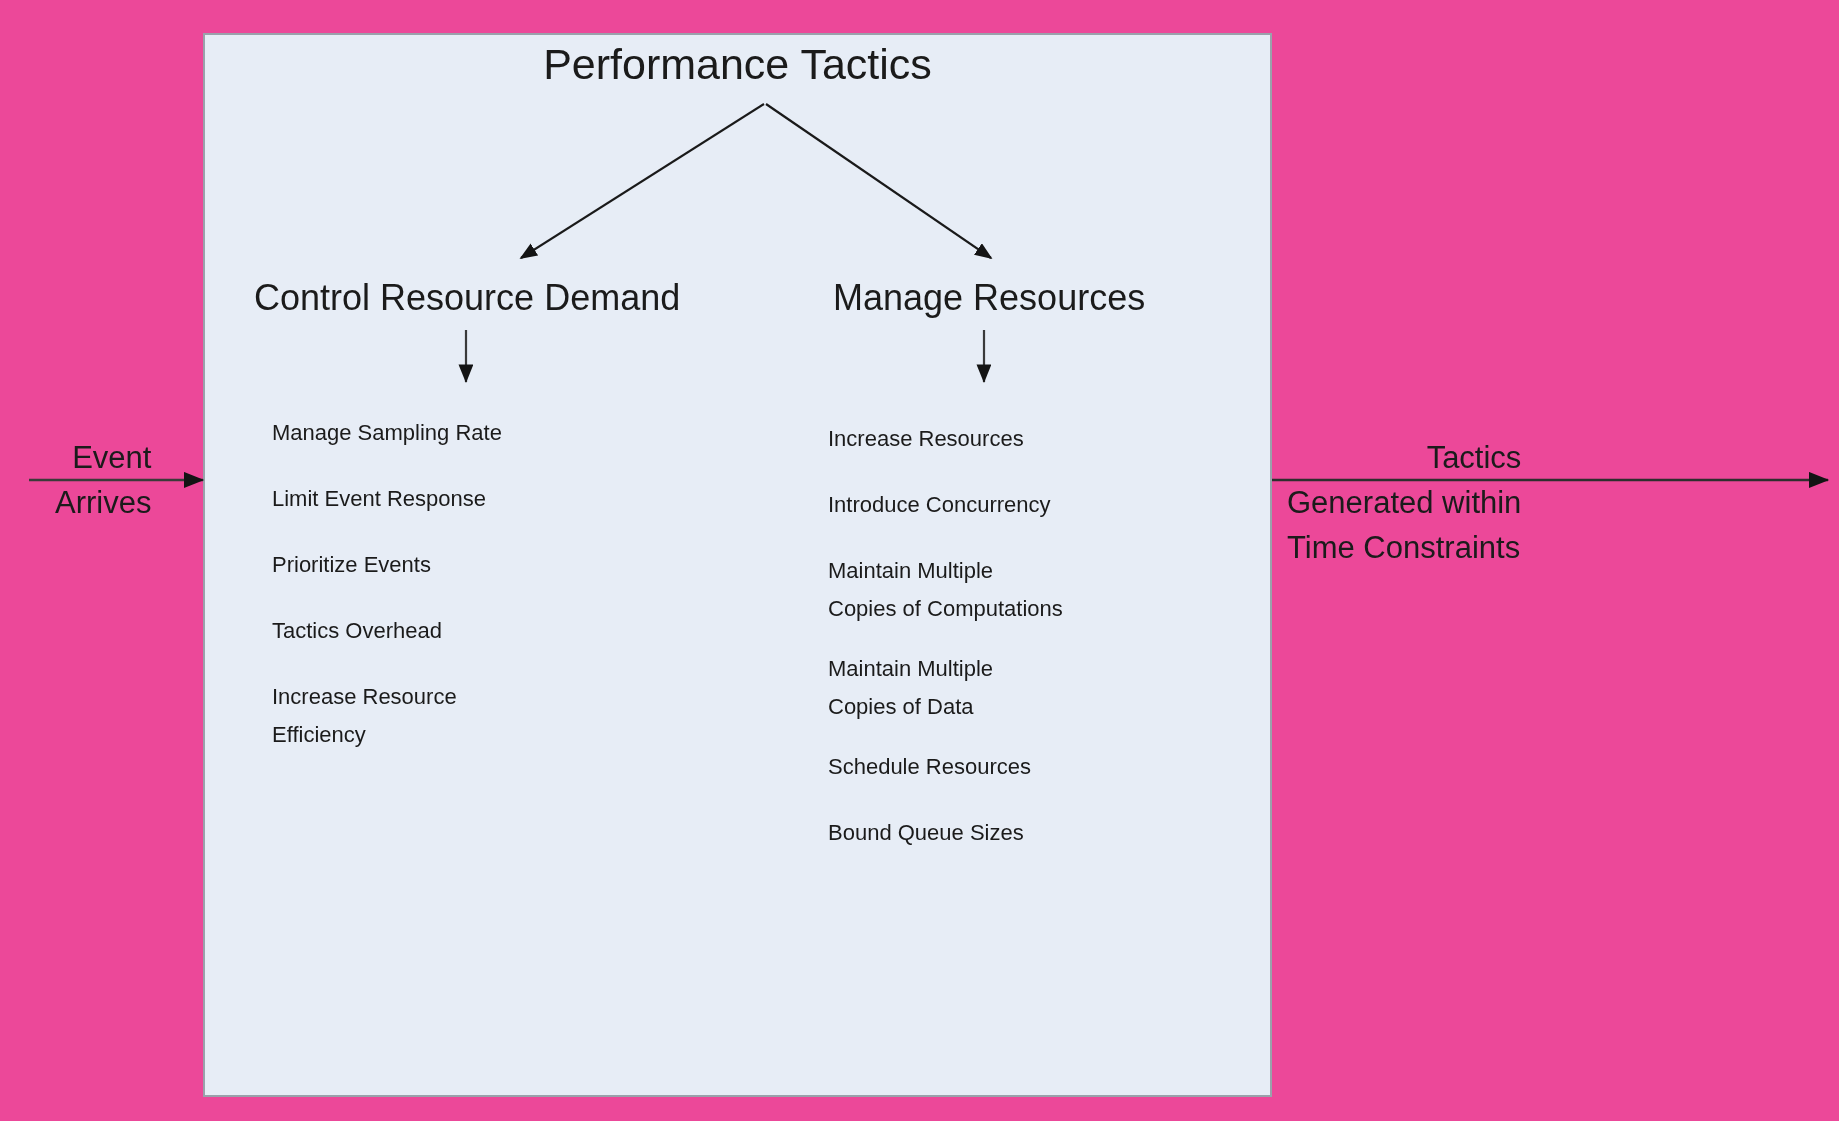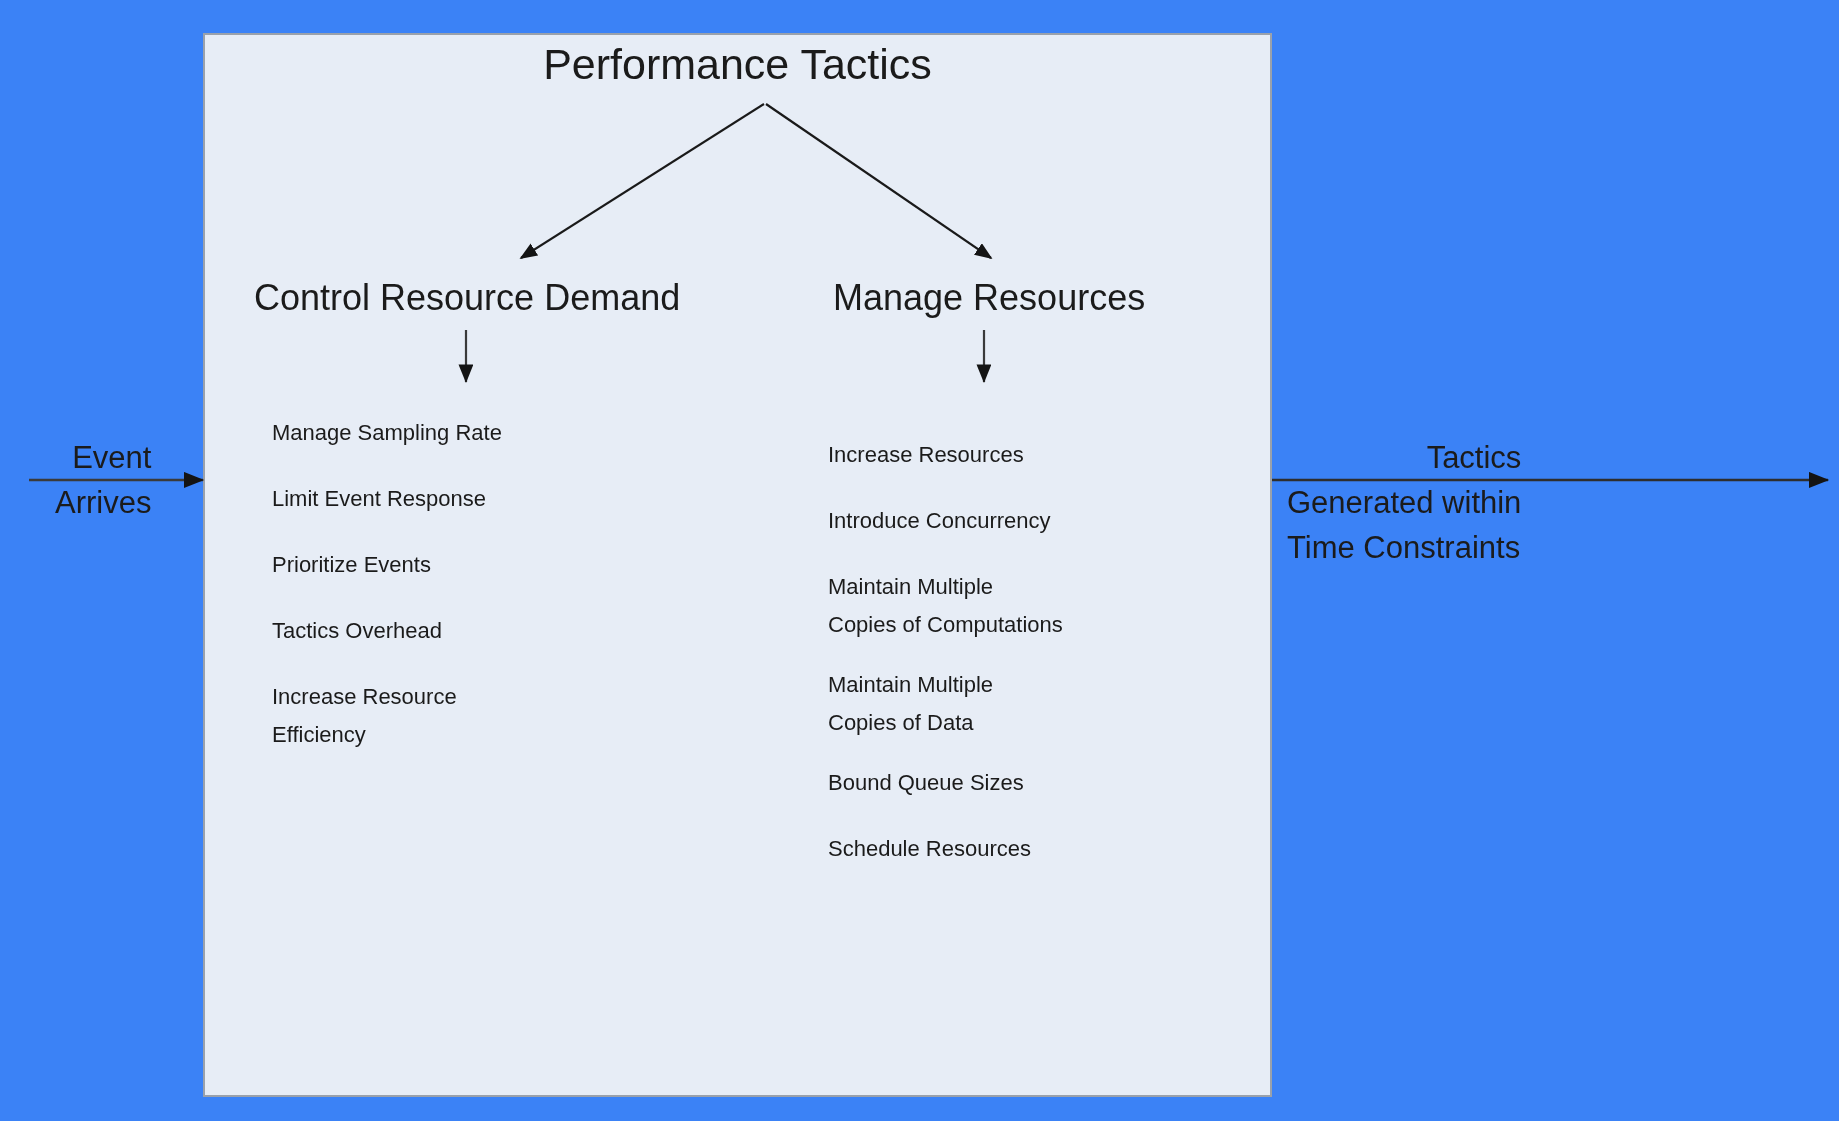--- a/index.html
+++ b/index.html
@@ -9,21 +9,21 @@
     background: #ffffff;
   }
   body {
     font-family: "Liberation Sans", sans-serif;
     color: #1a1a1a;
   }
   #canvas {
     position: relative;
     width: 1839px;
     height: 1121px;
-    background: #3b82f6;
+    background: #ec4899;
     overflow: hidden;
   }
   
   #tactics-box {
     position: absolute;
     left: 203px;
     top: 33px;
     width: 1069px;
     height: 1064px;
     background: #e7edf6;
@@ -62,21 +62,21 @@
   .tactic-list {
     position: absolute;
     width: 430px;
   }
   #list-control {
     left: 272px;
     top: 414px;
   }
   #list-manage {
     left: 828px;
-    top: 436px;
+    top: 420px;
   }
   .tactic-item {
     font-size: 22px;
     line-height: 38px;
     color: #1b1b1b;
     margin-bottom: 28px;
     white-space: pre-line;
   }
   .tactic-item.two-line {
     margin-bottom: 22px;
@@ -133,22 +133,22 @@
 Efficiency</div>
   </div>
 
   <div class="tactic-list" id="list-manage">
     <div class="tactic-item">Increase Resources</div>
     <div class="tactic-item">Introduce Concurrency</div>
     <div class="tactic-item two-line">Maintain Multiple
 Copies of Computations</div>
     <div class="tactic-item two-line">Maintain Multiple
 Copies of Data</div>
+    <div class="tactic-item">Schedule Resources</div>
     <div class="tactic-item">Bound Queue Sizes</div>
-    <div class="tactic-item">Schedule Resources</div>
   </div>
 
   <svg id="arrow-layer" viewBox="0 0 1839 1121" xmlns="http://www.w3.org/2000/svg">
     <defs>
       <marker id="head-dark" markerWidth="9" markerHeight="9" refX="7.2" refY="3.2" orient="auto" markerUnits="strokeWidth">
         <path d="M0,0 L8,3.2 L0,6.4 z" fill="#141414"></path>
       </marker>
       <marker id="head-dark-sm" markerWidth="10" markerHeight="10" refX="8" refY="3.4" orient="auto" markerUnits="strokeWidth">
         <path d="M0,0 L8.5,3.4 L0,6.8 z" fill="#141414"></path>
       </marker>

